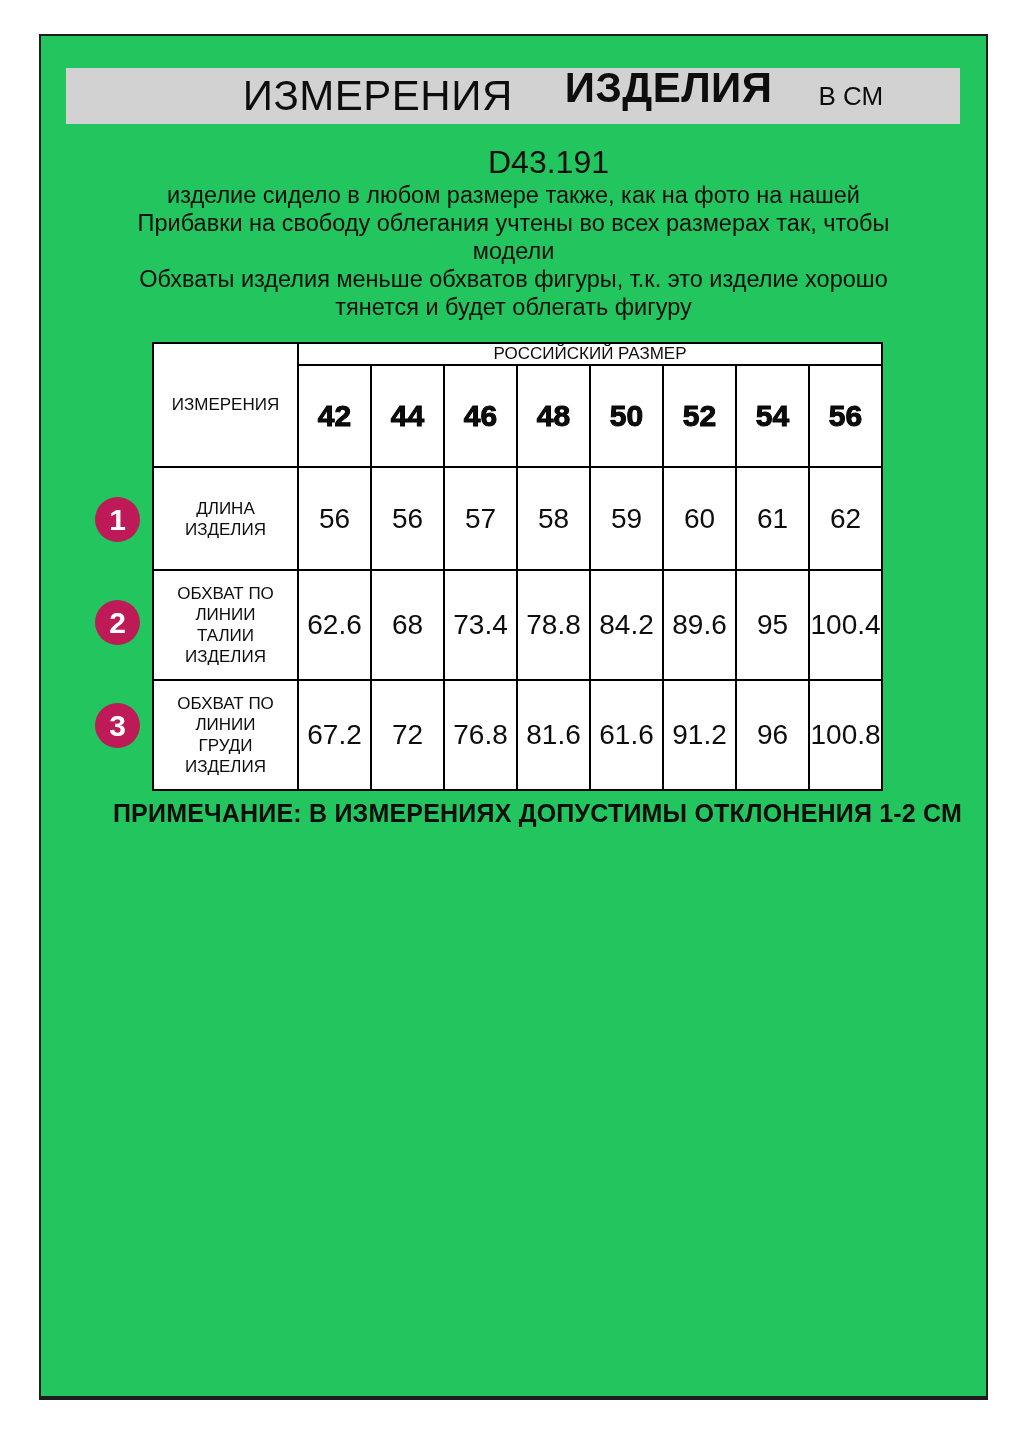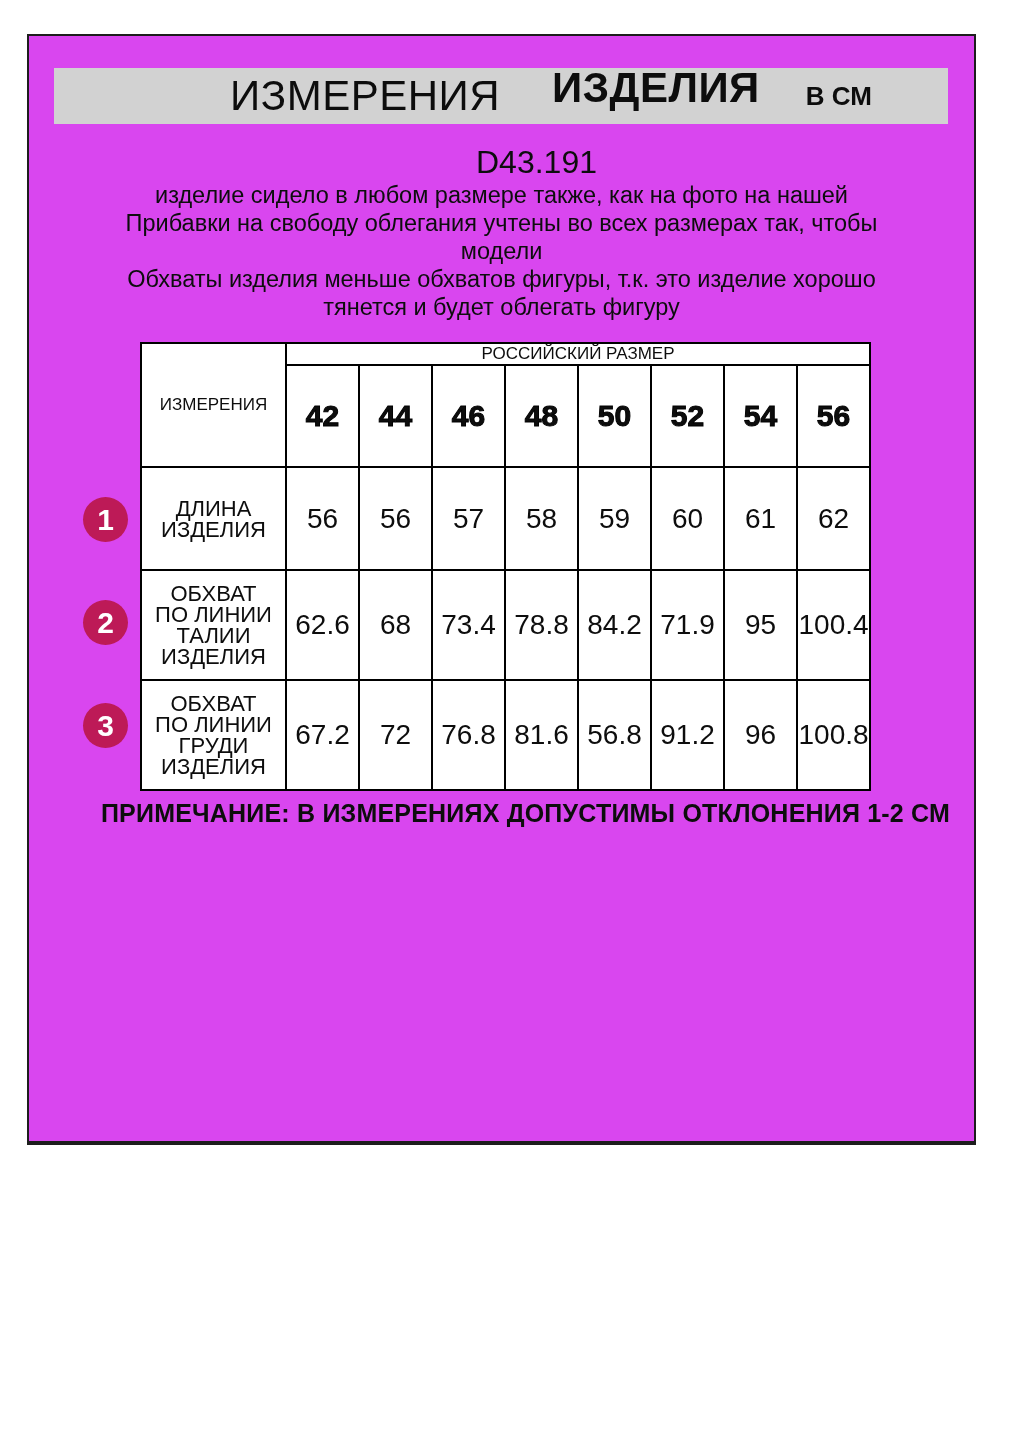--- a/index.html
+++ b/index.html
@@ -1,42 +1,42 @@
 <!DOCTYPE html>
 <html><head>
 <meta charset="utf-8">
 <style>
   * { margin: 0; padding: 0; box-sizing: border-box; }
   html, body { width: 1024px; height: 1448px; background: #ffffff; }
   body { font-family: "Liberation Sans", "DejaVu Sans", sans-serif; color: #0d0d0d; position: relative; }
 
   .frame {
     position: absolute;
-    left: 27px; top: 34px;
-    width: 949px; height: 1111px;
+    left: 39px; top: 34px;
+    width: 949px; height: 1366px;
     border: 2px solid #1d1d1d;
     border-bottom-width: 4px;
-    background: #d946ef;
+    background: #22c55e;
   }
 
   
   .band {
     position: absolute;
     left: 25px; top: 32px;
     width: 894px; height: 56px;
     background: #d2d2d2;
     display: flex;
     align-items: center;
     justify-content: center;
     padding-left: 100px;
     white-space: nowrap;
   }
   .band .w1 { font-size: 42px; font-weight: 400; letter-spacing: 0.5px; }
   .band .w2 { font-size: 42px; font-weight: 700; margin: 0 0 16px 52px; letter-spacing: 0.5px; }
-  .band .w3 { font-size: 26px; font-weight: 700; margin-left: 46px; text-align: center; }
+  .band .w3 { font-size: 26px; font-weight: 400; margin-left: 46px; text-align: center; }
 
   .model {
     position: absolute;
     left: 0; top: 109px;
     width: 100%;
     text-align: center;
     font-size: 32px;
     line-height: 34px;
     font-weight: 400;
     margin-left: 35px;
@@ -66,21 +66,21 @@
     border: 2px solid #000000;
     text-align: center;
     vertical-align: middle;
     background: #ffffff;
   }
   tr.r-ru td   { height: 22px; font-size: 17px; line-height: 20px; }
   tr.r-size td { height: 102px; font-size: 30px; font-weight: 700; -webkit-text-stroke: 1px #000; }
   tr.r-data td { height: 103px; }
   td.c-measure { font-size: 18px; font-weight: 400; -webkit-text-stroke: 0; }
   td.c-rowlabel {
-    font-size: 22px;
+    font-size: 17px;
     line-height: 21px;
     padding: 12px 13px;
     text-transform: uppercase;
   }
   td.c-val { font-size: 28px; font-weight: 400; }
 
   
   .marker {
     position: absolute;
     left: 54px;
@@ -172,31 +172,31 @@
       <td class="c-val">61</td>
       <td class="c-val">62</td>
     </tr>
     <tr class="r-data">
       <td class="c-rowlabel">ОБХВАТ ПО ЛИНИИ ТАЛИИ ИЗДЕЛИЯ</td>
       <td class="c-val">62.6</td>
       <td class="c-val">68</td>
       <td class="c-val">73.4</td>
       <td class="c-val">78.8</td>
       <td class="c-val">84.2</td>
-      <td class="c-val">71.9</td>
+      <td class="c-val">89.6</td>
       <td class="c-val">95</td>
       <td class="c-val">100.4</td>
     </tr>
     <tr class="r-data">
       <td class="c-rowlabel">ОБХВАТ ПО ЛИНИИ ГРУДИ ИЗДЕЛИЯ</td>
       <td class="c-val">67.2</td>
       <td class="c-val">72</td>
       <td class="c-val">76.8</td>
       <td class="c-val">81.6</td>
-      <td class="c-val">56.8</td>
+      <td class="c-val">61.6</td>
       <td class="c-val">91.2</td>
       <td class="c-val">96</td>
       <td class="c-val">100.8</td>
     </tr>
   </tbody>
     </table>
 
   <div class="marker m1">
     <span>1</span>
   </div>

